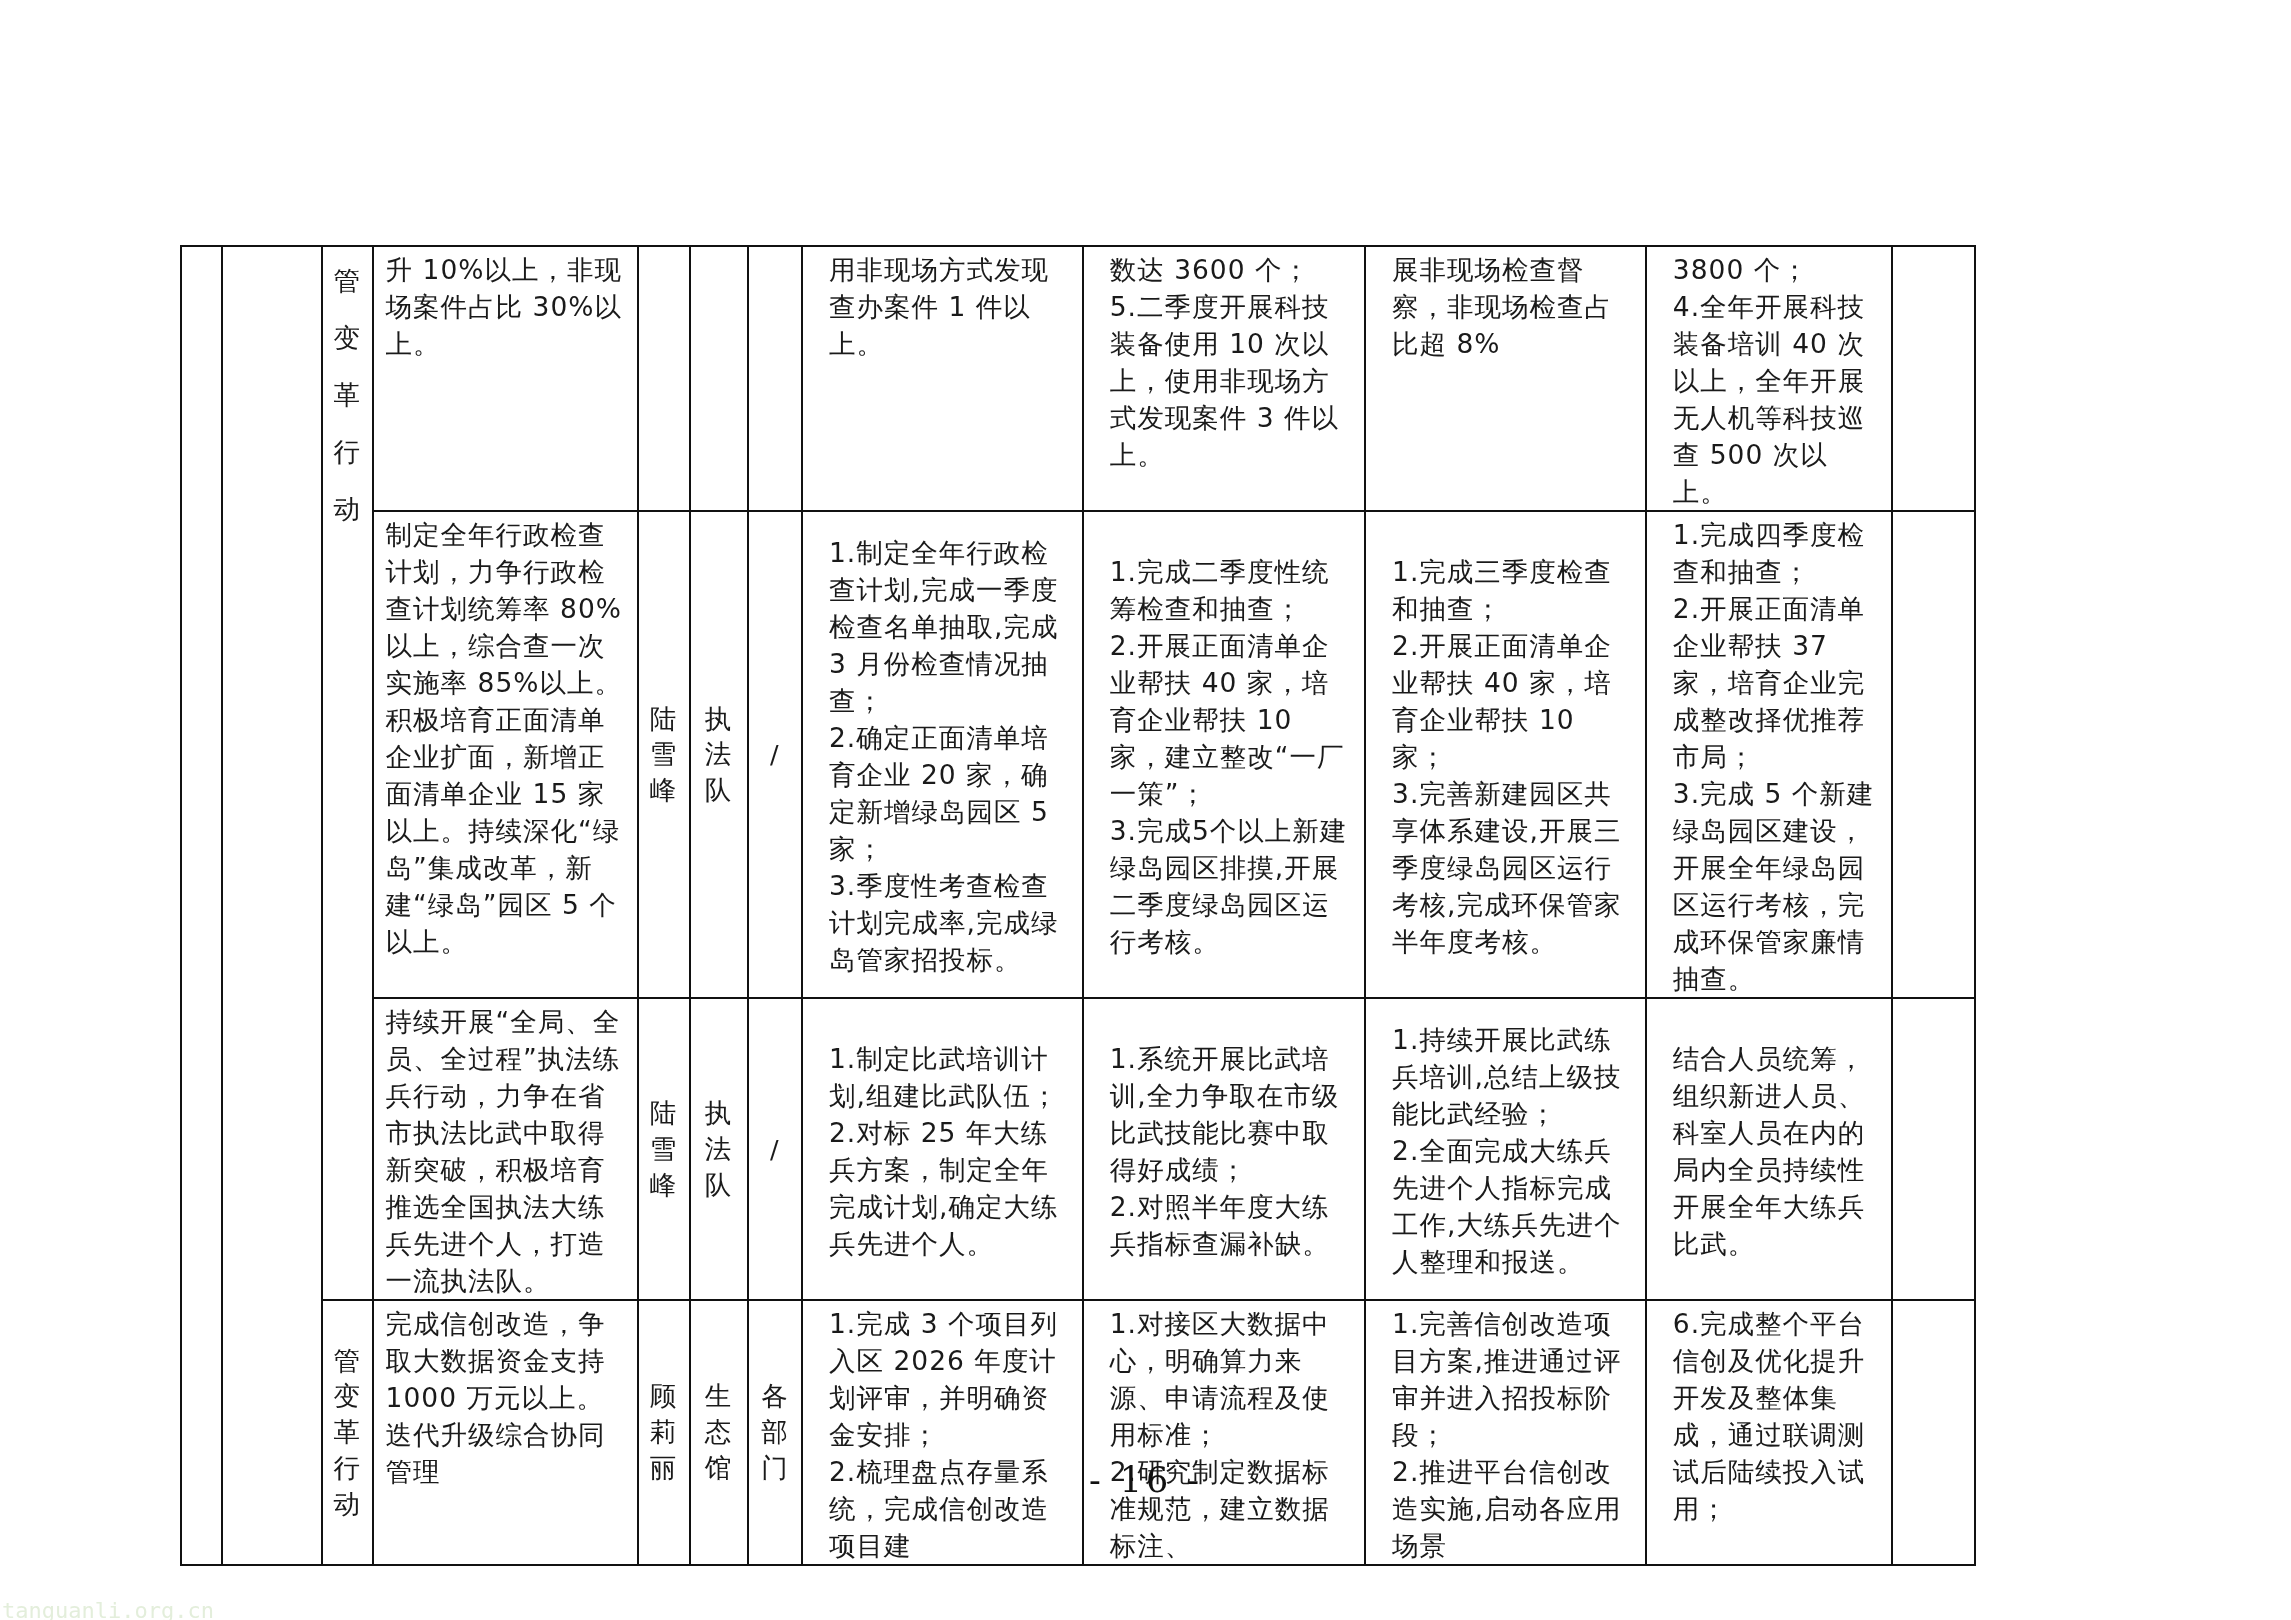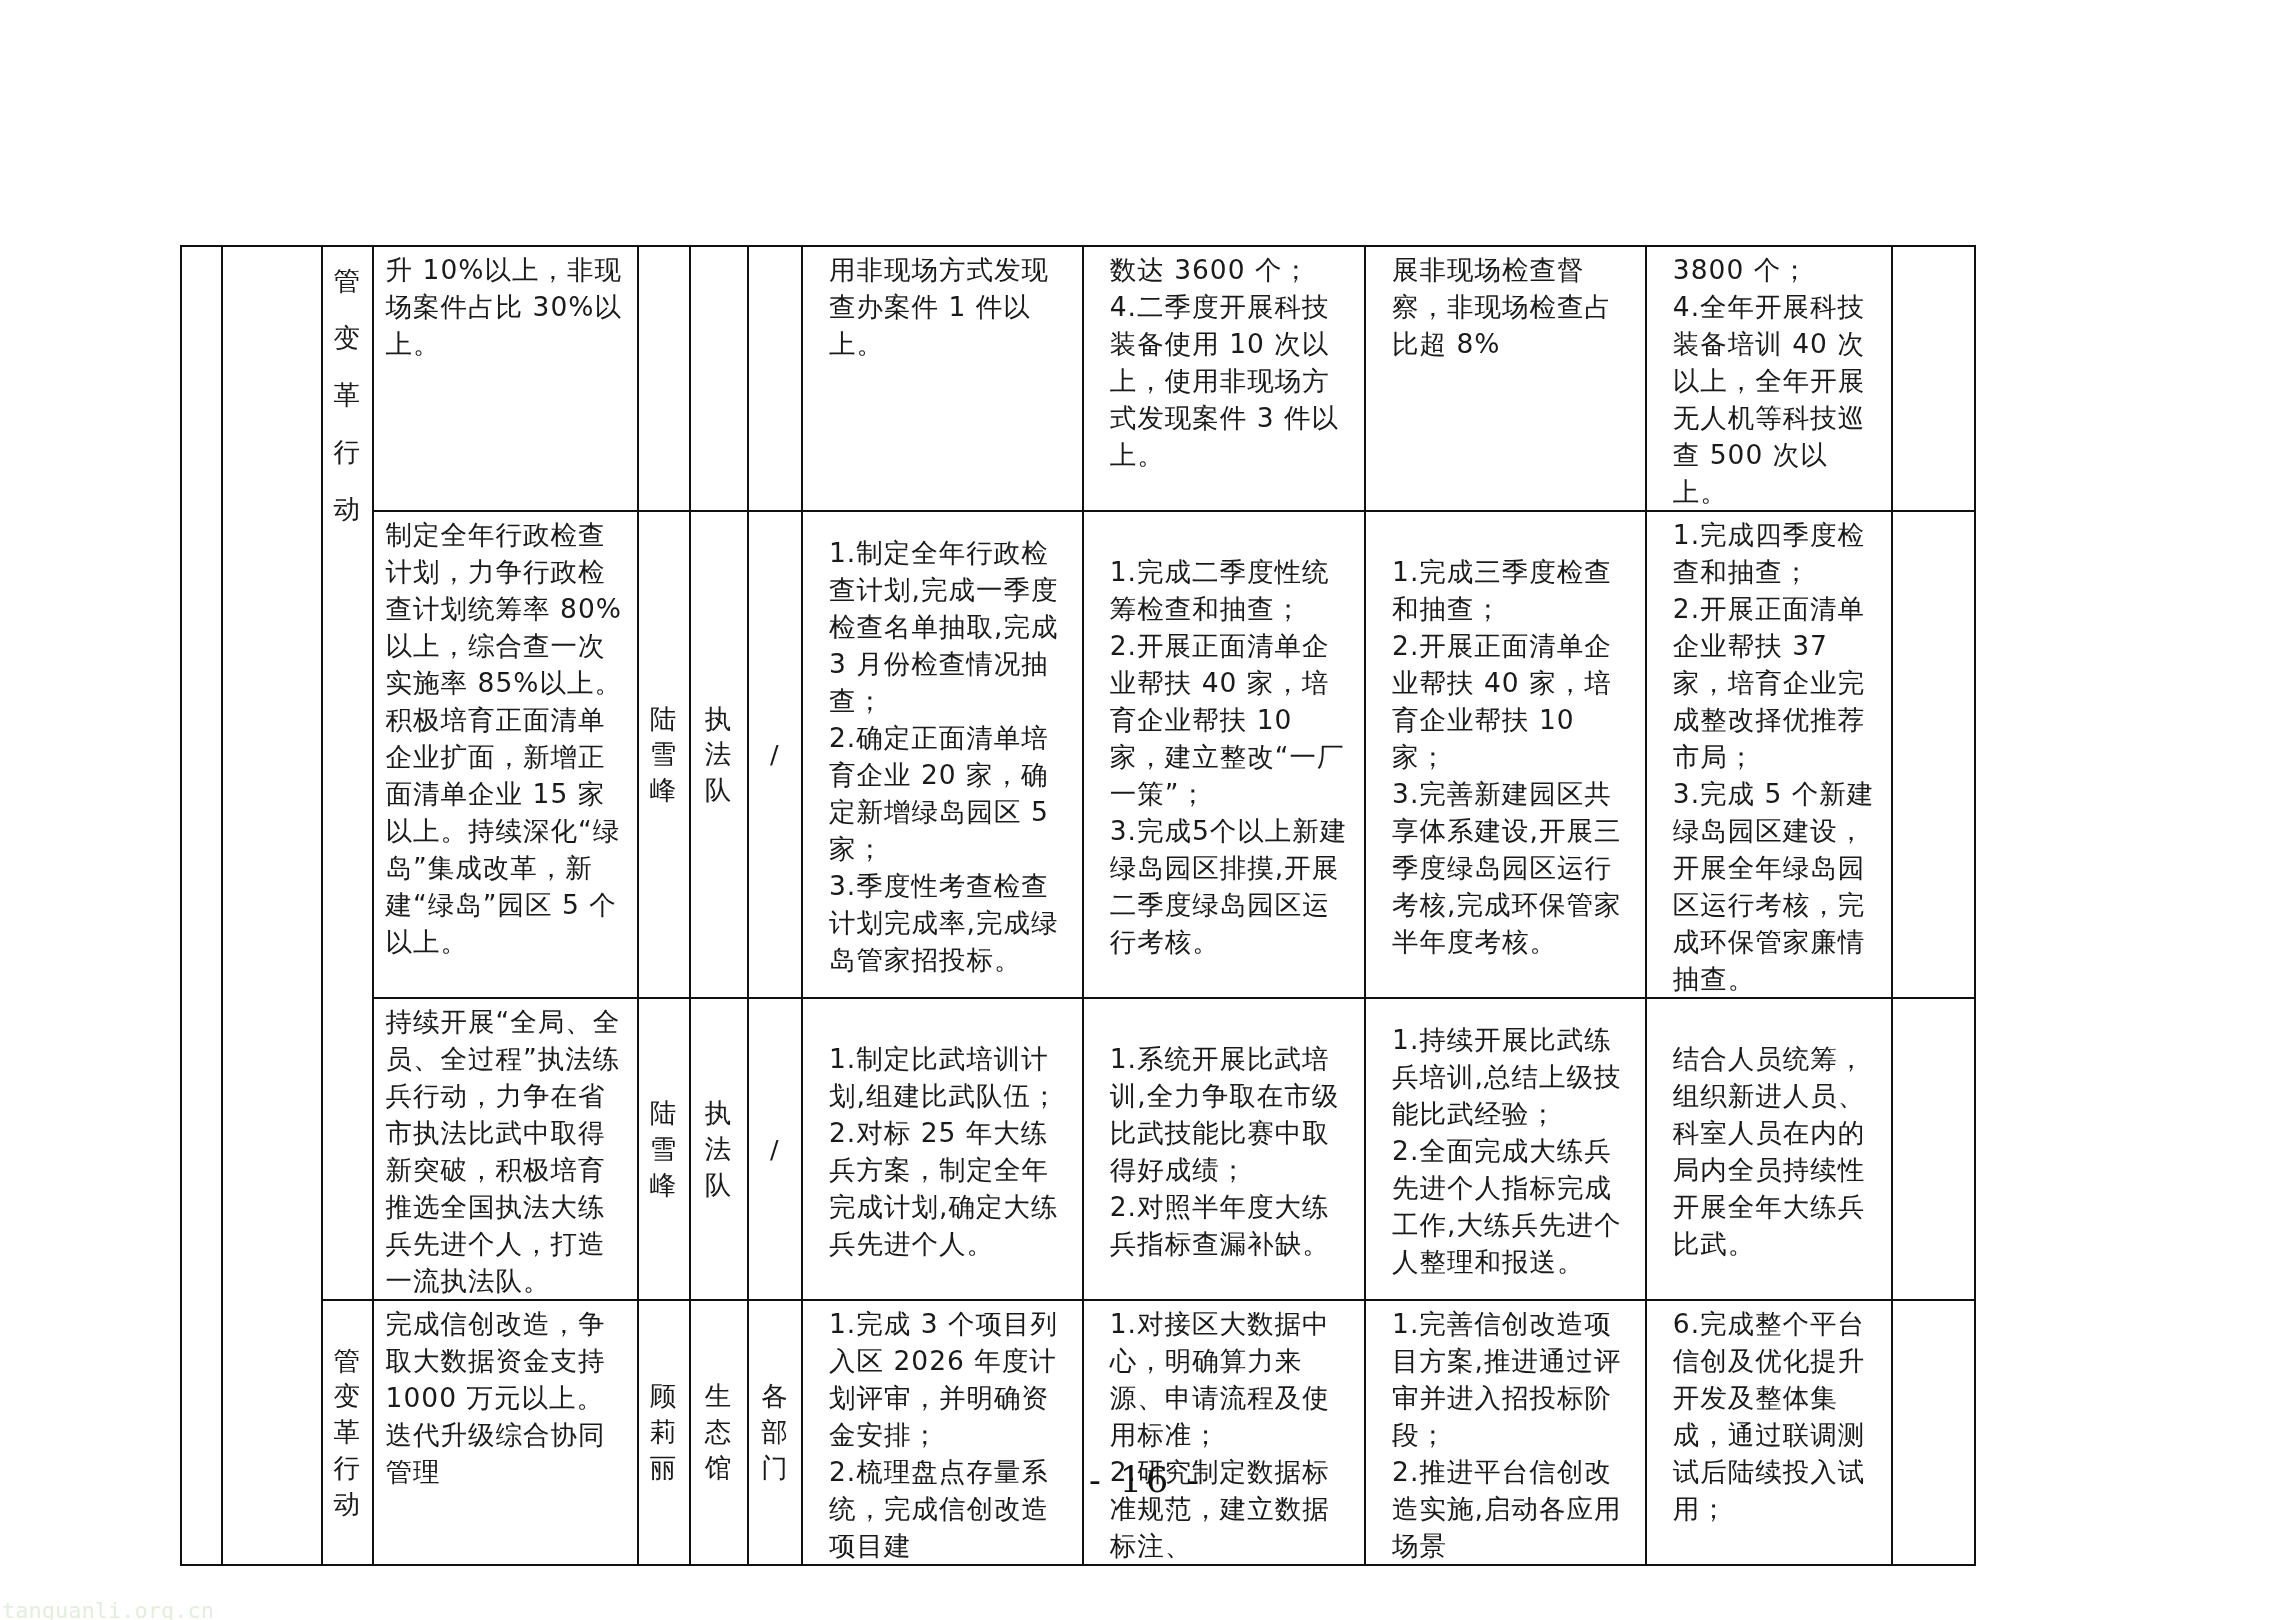--- a/index.html
+++ b/index.html
@@ -49,21 +49,21 @@
       </td>
       <td>升 10%以上，非现场案件占比 30%以上。</td>
       <td class="vert"><span class="vtext"></span></td>
       <td class="vert"><span class="vtext"></span></td>
       <td class="vert"><span class="slash"></span></td>
       <td>
             <div class="ml">用非现场方式发现查办案件 1 件以上。</div>
           </td>
       <td>
             <div class="ml">数达 3600 个；
-4.二季度开展科技装备使用 10 次以上，使用非现场方式发现案件 3 件以上。</div>
+5.二季度开展科技装备使用 10 次以上，使用非现场方式发现案件 3 件以上。</div>
           </td>
       <td>
             <div class="ml">展非现场检查督察，非现场检查占比超 8%</div>
           </td>
       <td>
             <div class="ml">3800 个；
 4.全年开展科技装备培训 40 次以上，全年开展无人机等科技巡查 500 次以上。</div>
           </td>
       <td></td>
     </tr>

